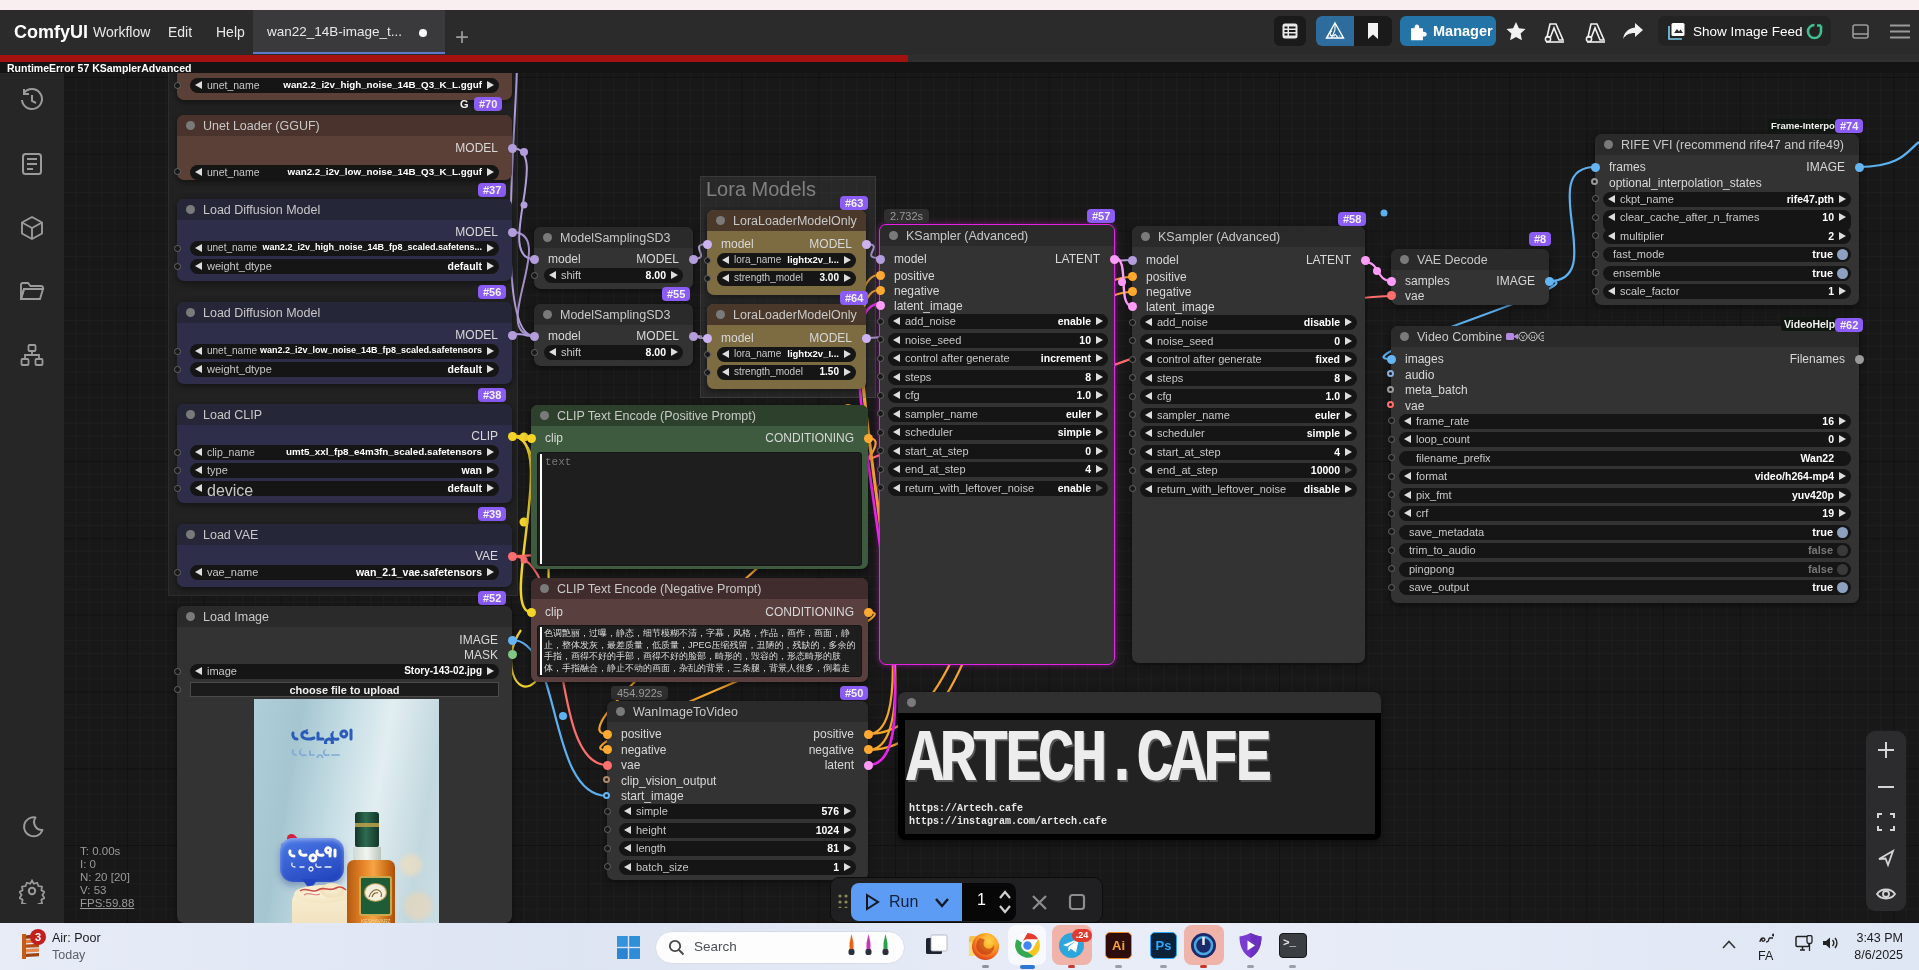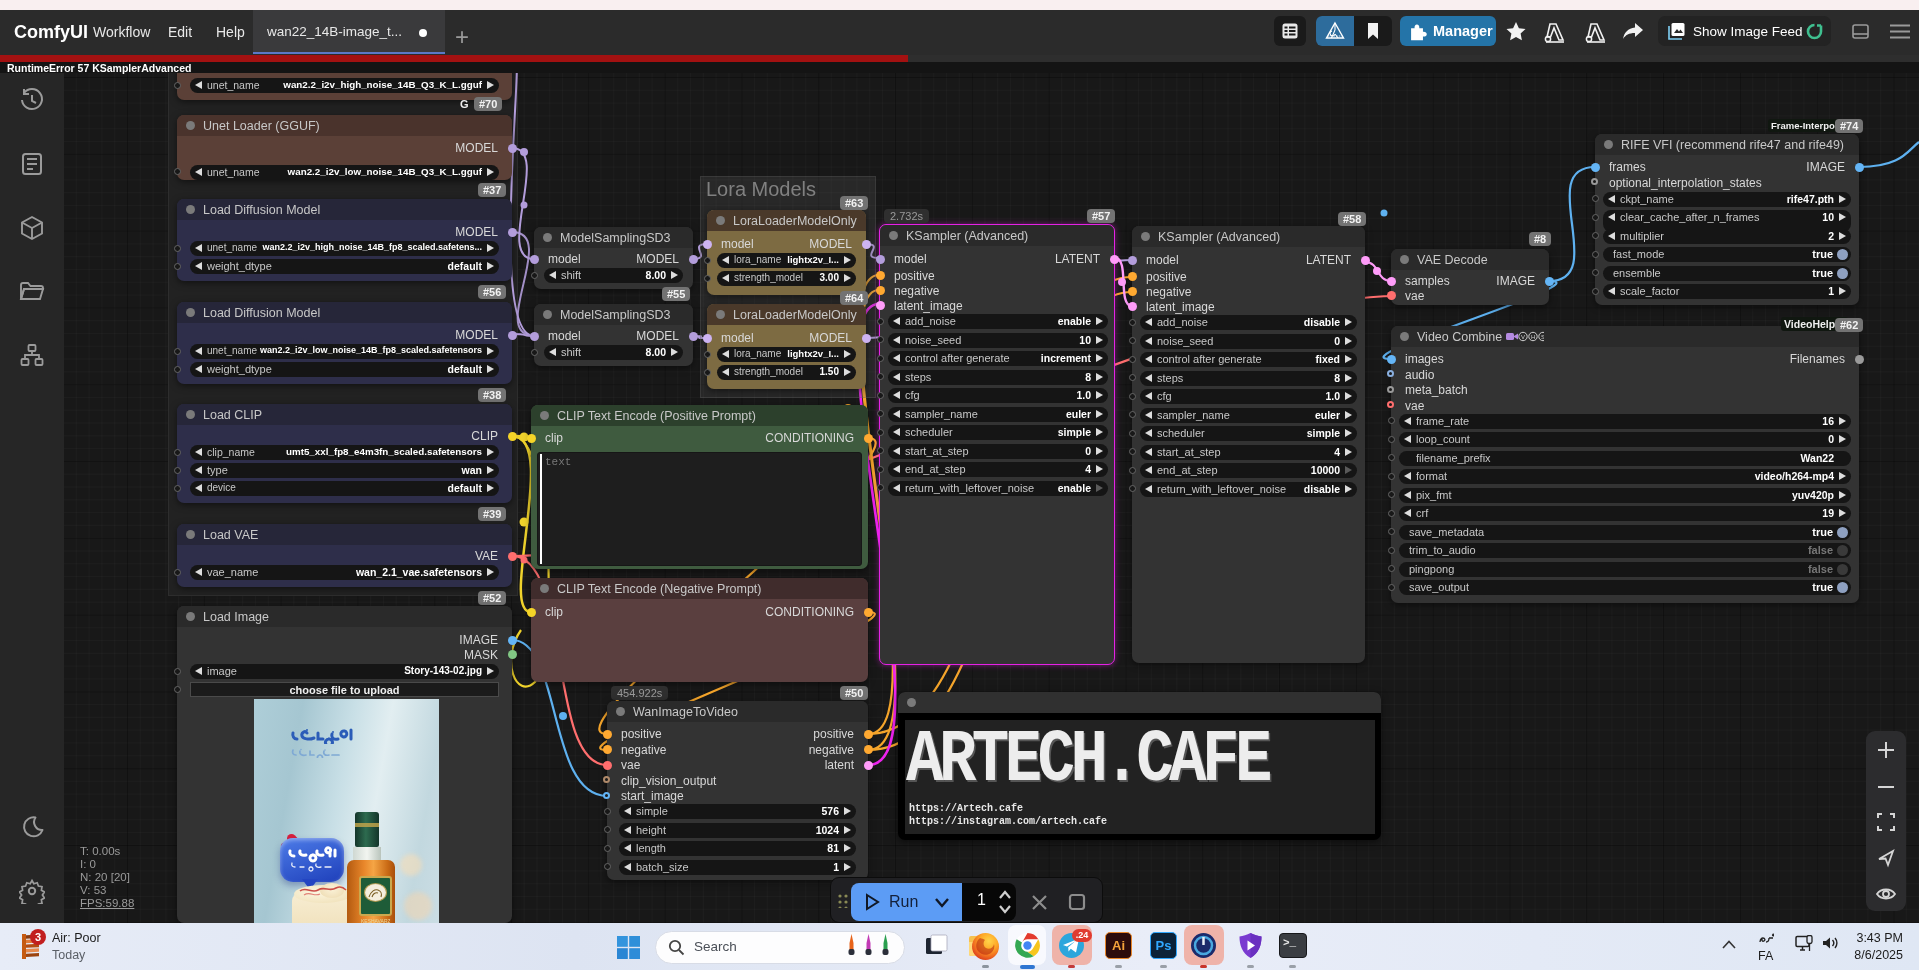--- a/index.html
+++ b/index.html
@@ -34,21 +34,21 @@
 .nhead { position:absolute; left:0; top:0; width:100%; height:21px; border-radius:7px 7px 0 0; }
 .ntitle { position:absolute; left:26px; top:4px; color:#c8c8c8; font-size:12.5px; white-space:nowrap; }
 .ndot { position:absolute; left:9px; top:6px; width:9px; height:9px; border-radius:50%; background:#7a7a7a; }
 .widget { position:absolute; height:15px; background:#151515; border-radius:8px; color:#c8c8c8; font-size:11px; }
 .wname { position:absolute; left:17px; top:1px; white-space:nowrap; }
 .wval { position:absolute; right:17px; top:1px; color:#fff; font-weight:bold; white-space:nowrap; }
 .wl { position:absolute; left:5px; top:3px; width:0; height:0; border-top:4.5px solid transparent; border-bottom:4.5px solid transparent; border-right:7px solid #ddd; }
 .wr { position:absolute; right:5px; top:3px; width:0; height:0; border-top:4.5px solid transparent; border-bottom:4.5px solid transparent; border-left:7px solid #ddd; }
 .port { position:absolute; width:9px; height:9px; border-radius:50%; }
 .plabel { position:absolute; color:#d8d8d8; font-size:12px; white-space:nowrap; }
-.badge { position:absolute; background:#737373; color:#f2f2f2; font-size:11px; font-weight:bold; border-radius:4px; padding:1px 5px; }
+.badge { position:absolute; background:#8b5cf6; color:#f2f2f2; font-size:11px; font-weight:bold; border-radius:4px; padding:1px 5px; }
 .tbadge { position:absolute; background:#2f2f2f; color:#9a9a9a; font-size:11px; border-radius:4px; padding:1px 6px; }
 .wslot { position:absolute; width:7px; height:7px; border-radius:50%; border:1px solid #666; background:#181818; }
 #taskbar { left:0; top:923px; width:1919px; height:47px; background:linear-gradient(90deg,#e7ecf7 0%,#dde4f2 30%,#e9edf8 60%,#dfe7f4 100%); z-index:10; }
 </style>
 </head>
 <body>
 <div id="stage">
   <div id="canvas" class="abs"></div>
   <div class="abs" style="left:168px;top:62px;width:350px;height:534px;background:#222222;border:1px solid #2d2d2d;z-index:0;"></div>
 <svg id="wires" style="position:absolute;left:0;top:0;width:1919px;height:970px;z-index:1;" viewBox="0 0 1919 970">
@@ -179,21 +179,21 @@
         </div>
 <div class="widget" style="left:13px;top:59px;width:309px;height:15px;">
           <div class="wl"></div>
           <div class="wr"></div>
           <div class="wname" style="font-size:11px;">type</div>
           <div class="wval" style="font-size:10.5px;">wan</div>
         </div>
 <div class="widget" style="left:13px;top:77px;width:309px;height:15px;">
           <div class="wl"></div>
           <div class="wr"></div>
-          <div class="wname" style="font-size:10px;">device</div>
+          <div class="wname" style="font-size:16px;">device</div>
           <div class="wval" style="font-size:10.5px;">default</div>
         </div>
 <div class="wslot" style="left:-3.5px;top:44.5px;"></div>
 <div class="wslot" style="left:-3.5px;top:62.5px;"></div>
 <div class="wslot" style="left:-3.5px;top:80.5px;"></div>
 </div>
 <div class="badge" style="left:478px;top:507px;">#39</div>
 <div class="node" style="left:177px;top:524px;width:335px;height:63px;background:#2e2e4a;">
 <div class="nhead" style="background:#262639;"></div>
         <div class="ndot" style="background:#7a7a7a;"></div>
@@ -379,20 +379,24 @@
         </div>
 </div>
 <div class="node" style="left:531px;top:578px;width:337px;height:104px;background:#5a3f3f;">
 <div class="nhead" style="background:#402c2c;"></div>
         <div class="ndot" style="background:#7a7a7a;"></div>
         <div class="ntitle">CLIP Text Encode (Negative Prompt)</div>
 <div class="port" style="left:-4.5px;top:29.5px;background:#f5d428;"></div>
 <div class="plabel" style="left:14px;top:27px;">clip</div>
 <div class="port" style="right:-4.5px;top:29.5px;background:#ffa931;"></div>
 <div class="plabel" style="right:14px;top:27px;">CONDITIONING</div>
+<div style="position:absolute;left:6px;top:47px;width:325px;height:52px;background:#1e1e1e;border:1px solid #161616;border-radius:3px;">
+          <div style="position:absolute;left:2px;top:1px;width:2px;height:48px;background:#fff;"></div>
+          <div style="position:absolute;left:6px;top:2px;right:3px;color:#ddd;font-size:9px;line-height:11.5px;font-family:'Liberation Sans',sans-serif;">色调艶丽，过曝，静态，细节模糊不清，字幕，风格，作品，画作，画面，静止，整体发灰，最差质量，低质量，JPEG压缩残留，丑陋的，残缺的，多余的手指，画得不好的手部，画得不好的脸部，畸形的，毁容的，形态畸形的肢体，手指融合，静止不动的画面，杂乱的背景，三条腿，背景人很多，倒着走</div>
+        </div>
 </div>
 <div class="tbadge" style="left:611px;top:686px;">454.922s</div>
 <div class="badge" style="left:840px;top:686px;">#50</div>
 <div class="node" style="left:607px;top:701px;width:261px;height:179px;background:#333333;">
 <div class="nhead" style="background:#2a2a2a;"></div>
         <div class="ndot" style="background:#7a7a7a;"></div>
         <div class="ntitle">WanImageToVideo</div>
 <div class="port" style="left:-4.5px;top:28.5px;background:#ffa931;"></div>
 <div class="plabel" style="left:14px;top:26px;">positive</div>
 <div class="port" style="left:-4.5px;top:44px;background:#ffa931;"></div>

